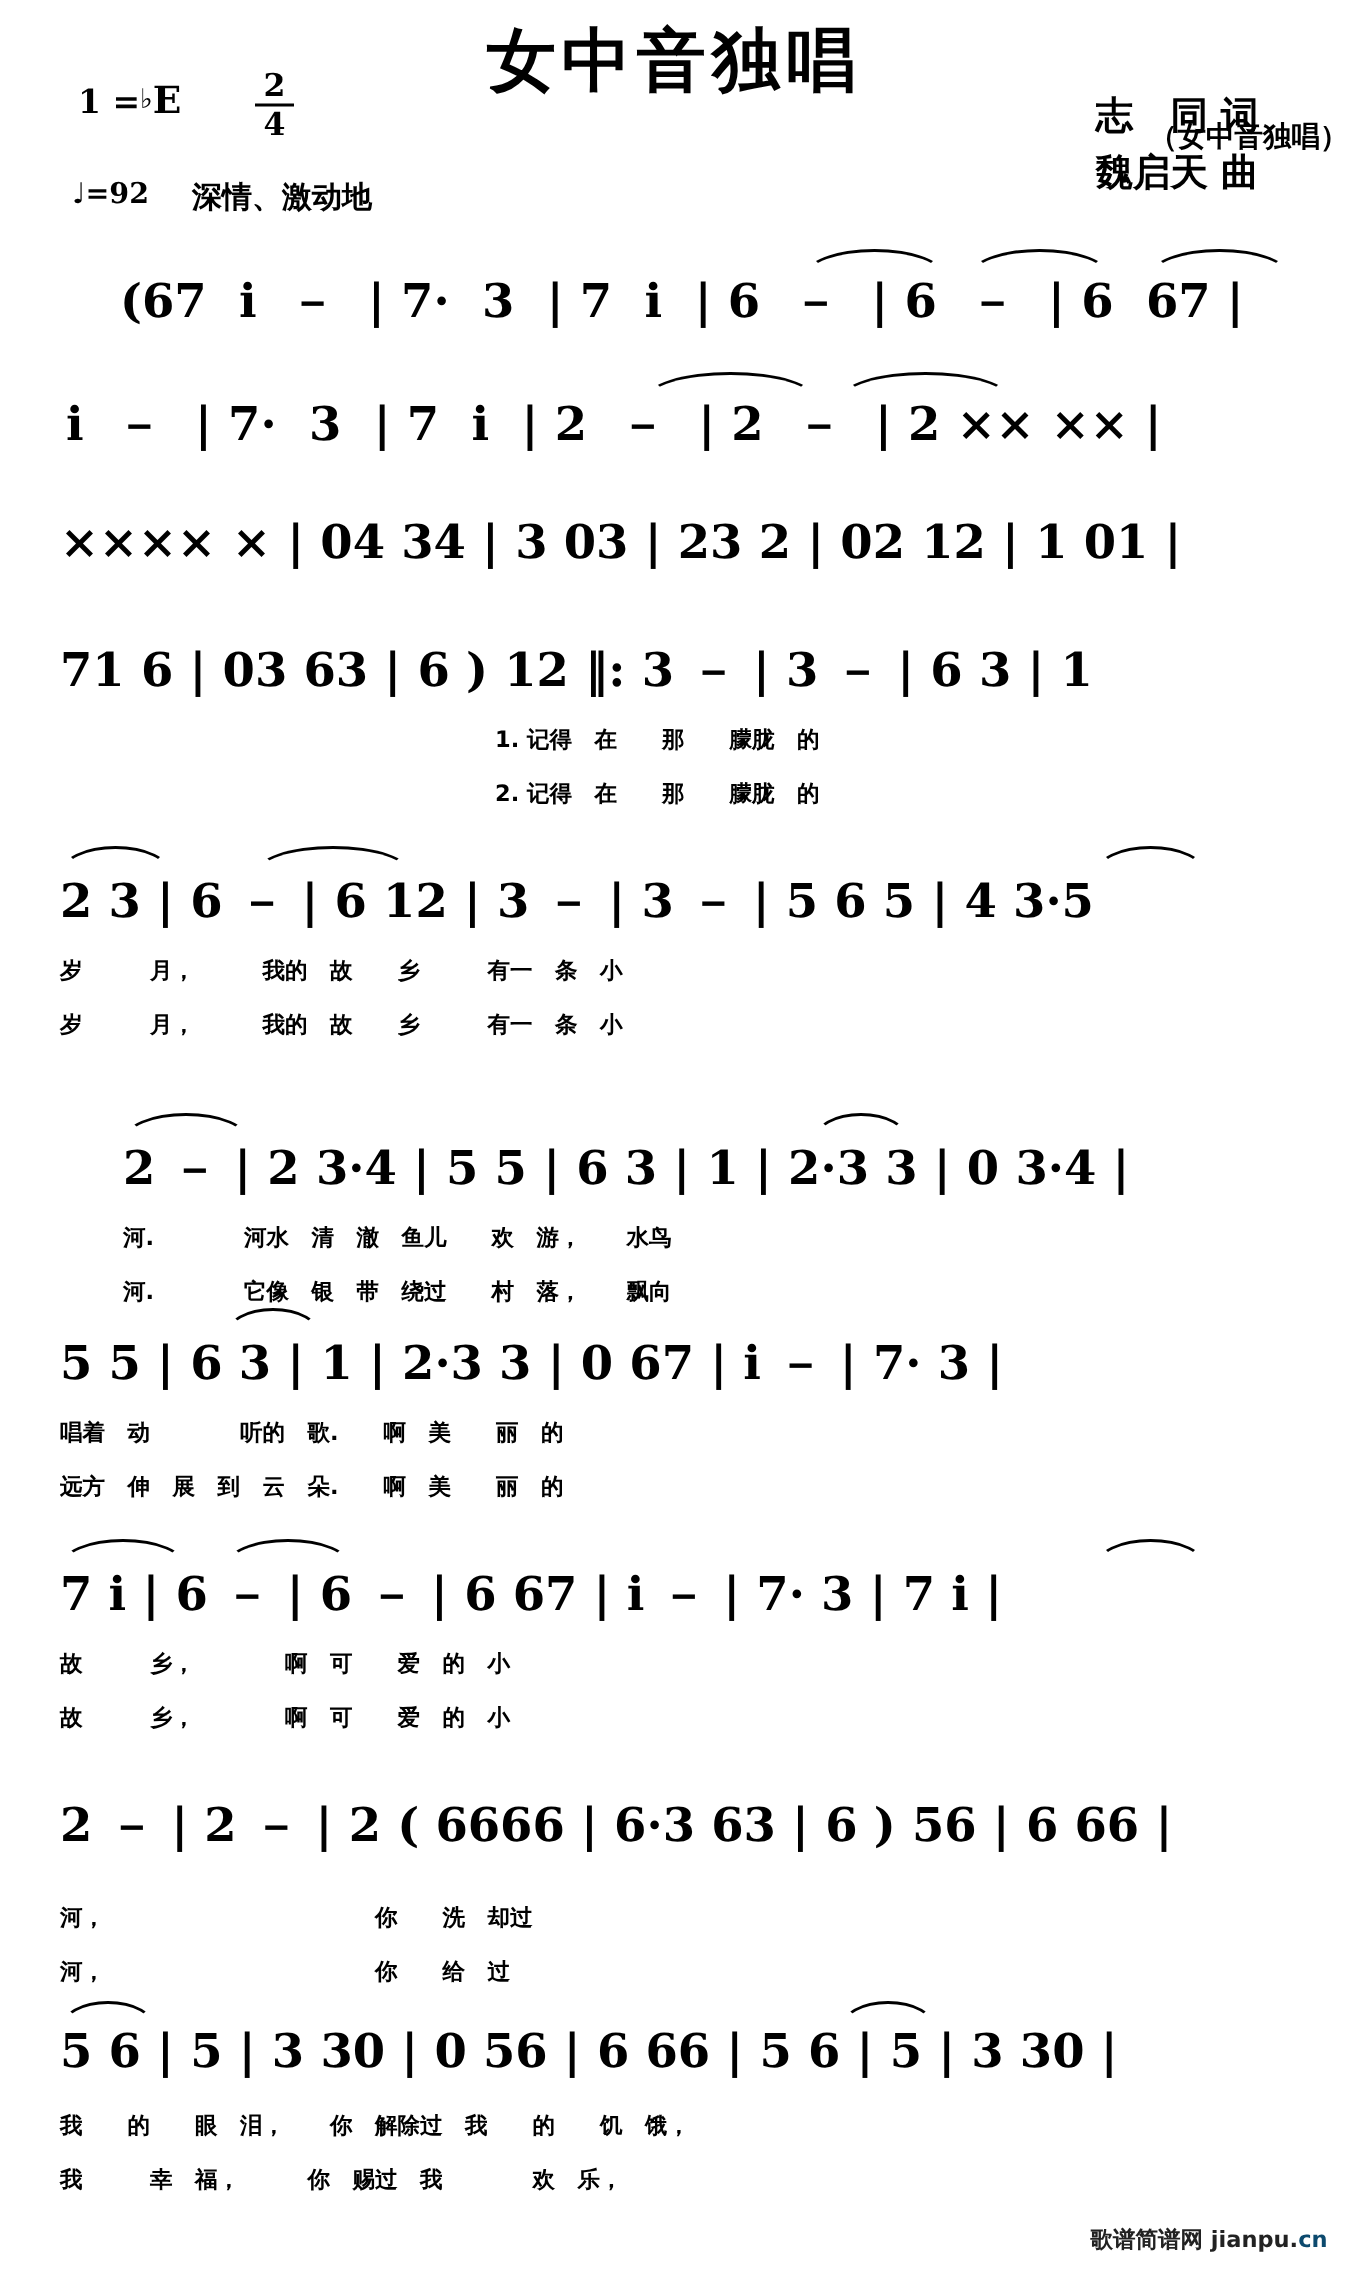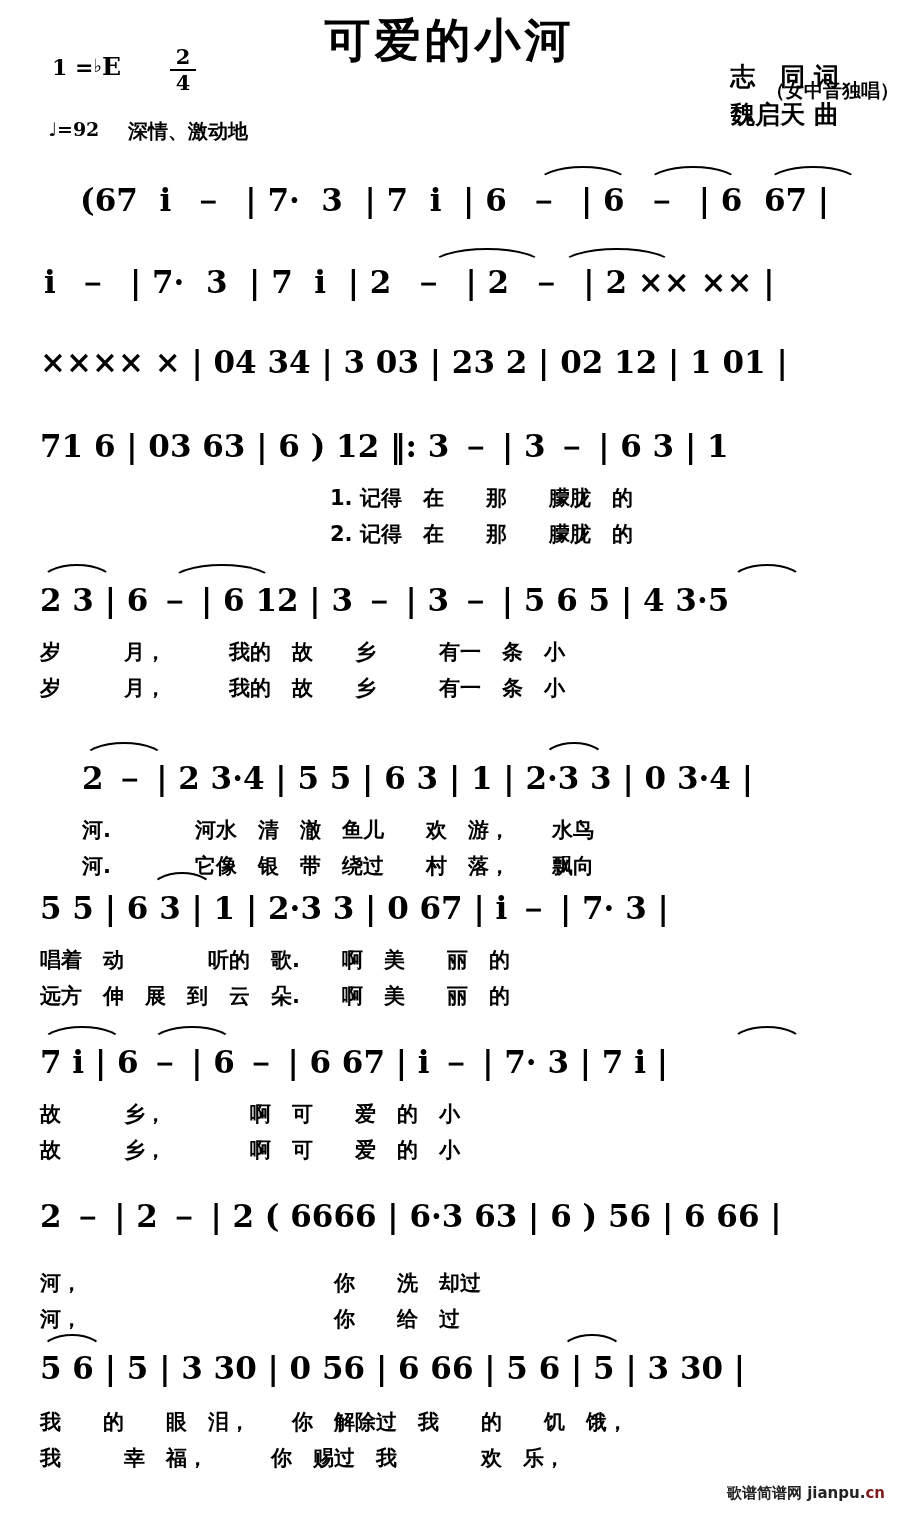--- a/index.html
+++ b/index.html
@@ -117,45 +117,45 @@
     height: 16px;
     border: 2px solid #000;
     border-bottom: none;
     border-left-color: transparent;
     border-right-color: transparent;
     border-radius: 50% 50% 0 0 / 100% 100% 0 0;
   }
   .lyric {
     position: relative;
     height: 36px;
-    font-size: 21px;
+    font-size: 15px;
     font-weight: bold;
   }
   .ly {
     position: absolute;
     white-space: pre;
     top: 0;
   }
 
   .footer {
     position: absolute;
     bottom: 10px;
     right: 14px;
     font-size: 15px;
     font-weight: bold;
     color: #222;
   }
-  .footer .red { color: #7f1d1d; }
+  .footer .red { color: #0c4a6e; }
 </style>
 </head>
 <body>
 
 <div class="sheet">
 
-  <div class="title">可爱的小河</div>
+  <div class="title">女中音独唱</div>
   <div class="subtitle">（女中音独唱）</div>
 
   <div class="credits">
     <div class="credit-line">志　同 词</div>
     <div class="credit-line">魏启天 曲</div>
   </div>
 
   <div class="keysig">
     <span>1 =</span><span class="flat">♭</span><span class="bigE">E</span>
   </div>

